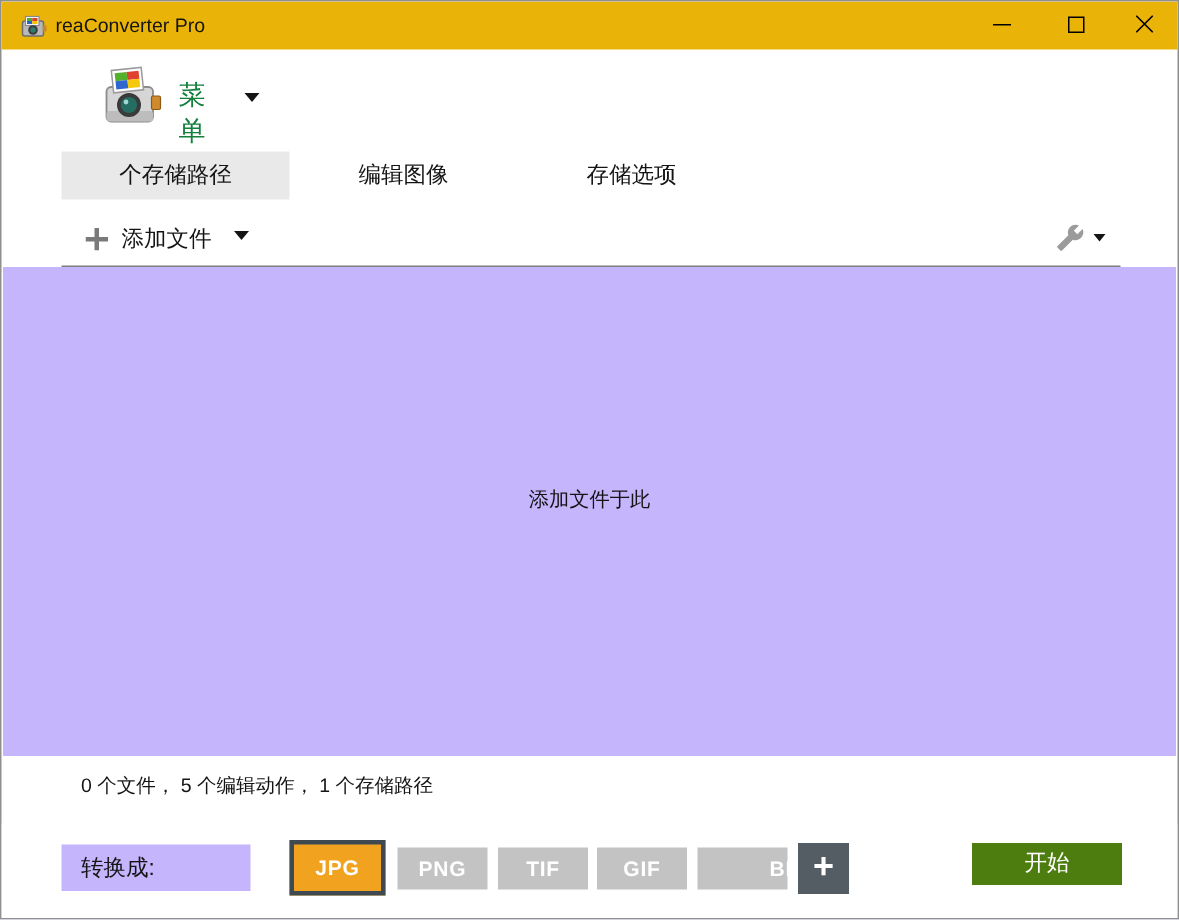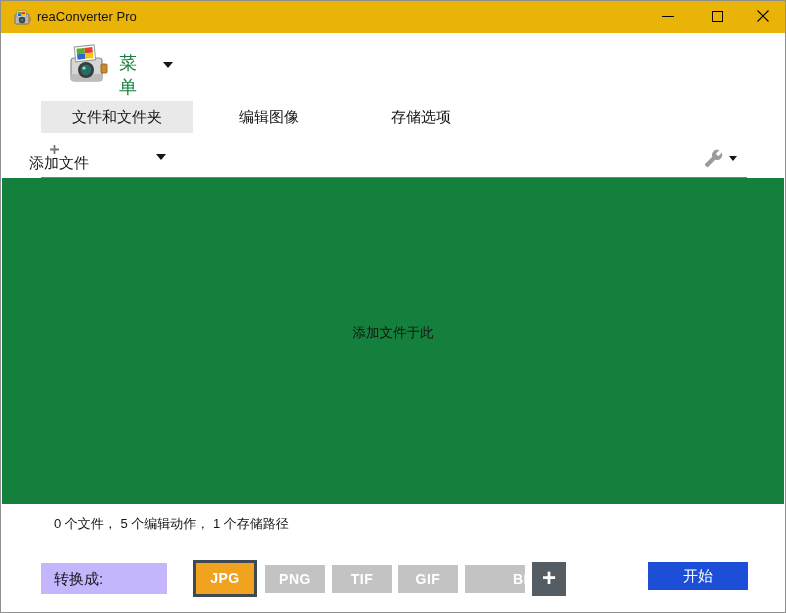--- a/index.html
+++ b/index.html
@@ -36,33 +36,33 @@
     border-left:5px solid transparent; border-right:5px solid transparent; border-top:6px solid #141414; }
 
   
   .tabs { position:absolute; left:40px; top:100px; display:flex; }
   .tab { width:152px; height:32px; line-height:32px; text-align:center;
          font-size:15px; color:#141414; background:transparent; }
   .tab.active { background:#e9e9e9; }
 
   
   .toolbar { position:absolute; left:0; top:140px; width:100%; height:36px; }
-  .add-files-btn { position:absolute; left:28px; top:4px; height:28px; display:flex; align-items:center;flex-direction:column; }
+  .add-files-btn { position:absolute; left:56px; top:4px; height:28px; display:flex; align-items:center; }
   .plus-icon { width:15px; height:15px; margin-right:9px; }
   .add-files-label { font-size:15px; color:#141414; }
   .add-caret { position:absolute; left:116px; top:13px; width:0; height:0;
     border-left:5px solid transparent; border-right:5px solid transparent; border-top:6px solid #141414; }
   .settings-btn { position:absolute; left:703px; top:3px; width:44px; height:28px; display:flex; align-items:center; }
   .wrench-icon { width:19px; height:19px; }
   .settings-caret { margin-left:6px; width:0; height:0;
     border-left:4px solid transparent; border-right:4px solid transparent; border-top:5px solid #141414; }
   .toolbar-sep { position:absolute; left:40px; top:176px; width:706px; height:1px; background:#7f7f7f; }
 
   
-  .dropzone { position:absolute; left:1px; top:177px; width:782px; height:326px; background:#15803d; }
+  .dropzone { position:absolute; left:1px; top:177px; width:782px; height:326px; background:#c4b5fd; }
   .dropzone-hint { position:absolute; left:0; top:146px; width:100%; text-align:center;
                    font-size:13.5px; color:#141414; }
 
   
   .status-line { position:absolute; left:53px; top:514px; font-size:13px; color:#141414; }
 
   
   .bottombar { position:absolute; left:0; top:548px; width:100%; height:64px; background:#ffffff; }
   .convert-label { position:absolute; left:40px; top:14px; width:126px; height:31px;
                    background:#c4b5fd; font-size:15px; color:#141414; line-height:31px; padding-left:13px; }
@@ -73,21 +73,21 @@
                       border:3px solid #3e4952; line-height:31px; }
   .fmt-jpg { left:192px; }
   .fmt-png { left:264px; }
   .fmt-tif { left:331px; }
   .fmt-gif { left:397px; }
   .fmt-bmp { left:464px;padding-left:48px; }
   .add-format-btn { position:absolute; left:531px; top:13px; width:34px; height:34px;
                     background:#555d64; color:#ffffff; font-size:24px; font-weight:bold;
                     text-align:center; line-height:31px; }
   .start-btn { position:absolute; left:647px; top:13px; width:100px; height:28px;
-               background:#1d4ed8; color:#ffffff; font-size:15px; text-align:center; line-height:28px; }
+               background:#4d7c0f; color:#ffffff; font-size:15px; text-align:center; line-height:28px; }
 </style>
 </head>
 <body>
 
 <div class="window">
 
   <div class="titlebar">
     <svg class="app-icon" viewBox="0 0 18 18">
       <rect x="1" y="6" width="14" height="10" rx="1.5" fill="#b9b9b9" stroke="#6d6d6d" stroke-width="1"></rect>
       <rect x="3" y="3" width="9" height="6" fill="#ffffff" stroke="#8a8a8a" stroke-width="0.8"></rect>
@@ -129,21 +129,21 @@
         <circle cx="17" cy="26" r="5.4" fill="#256d62"></circle>
         <circle cx="15" cy="24" r="1.6" fill="#9fd8cf"></circle>
         <rect x="32" y="20" width="6" height="9" rx="1" fill="#d08a2e" stroke="#8c5a14" stroke-width="0.8"></rect>
       </svg>
       <span class="menu-label">菜单</span>
       <span class="menu-caret"></span>
     </div>
   </div>
 
   <div class="tabs">
-    <div class="tab active">文件和文件夹</div>
+    <div class="tab active">个存储路径</div>
     <div class="tab">编辑图像</div>
     <div class="tab">存储选项</div>
   </div>
 
   <div class="toolbar">
     <div class="add-files-btn">
       <svg class="plus-icon" viewBox="0 0 15 15">
         <path d="M6 0 h3 v6 h6 v3 h-6 v6 h-3 v-6 h-6 v-3 h6 z" fill="#7a7a7a"></path>
       </svg>
       <span class="add-files-label">添加文件</span>

